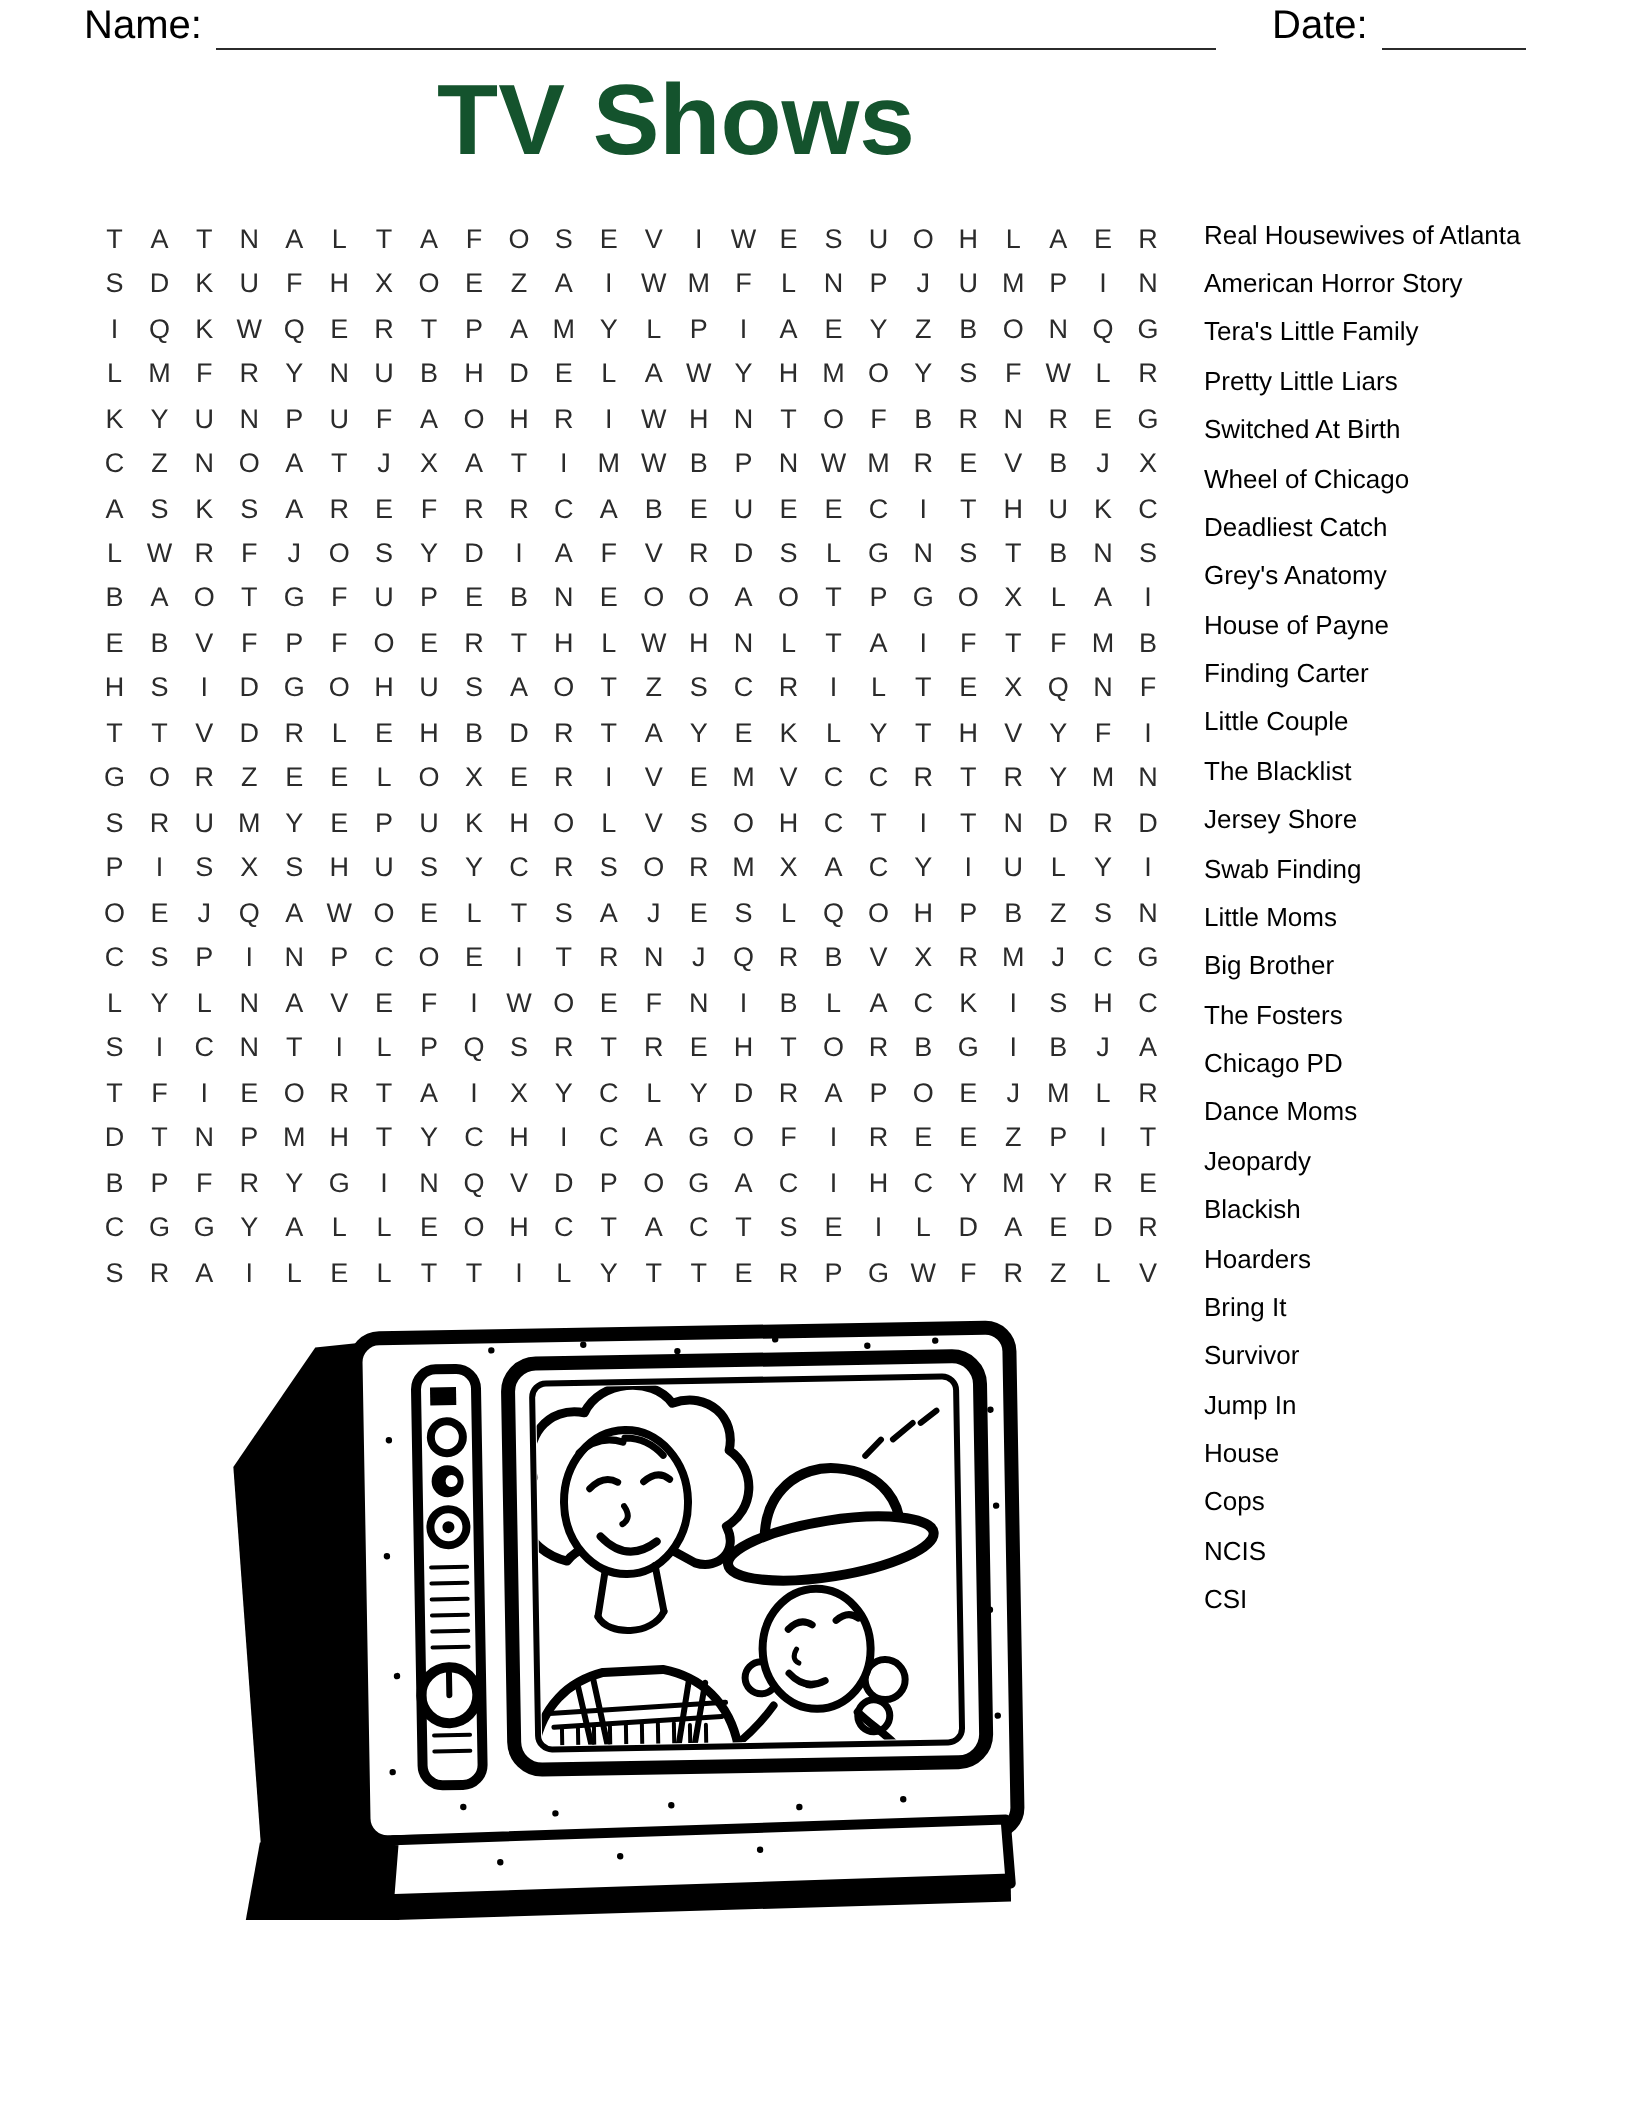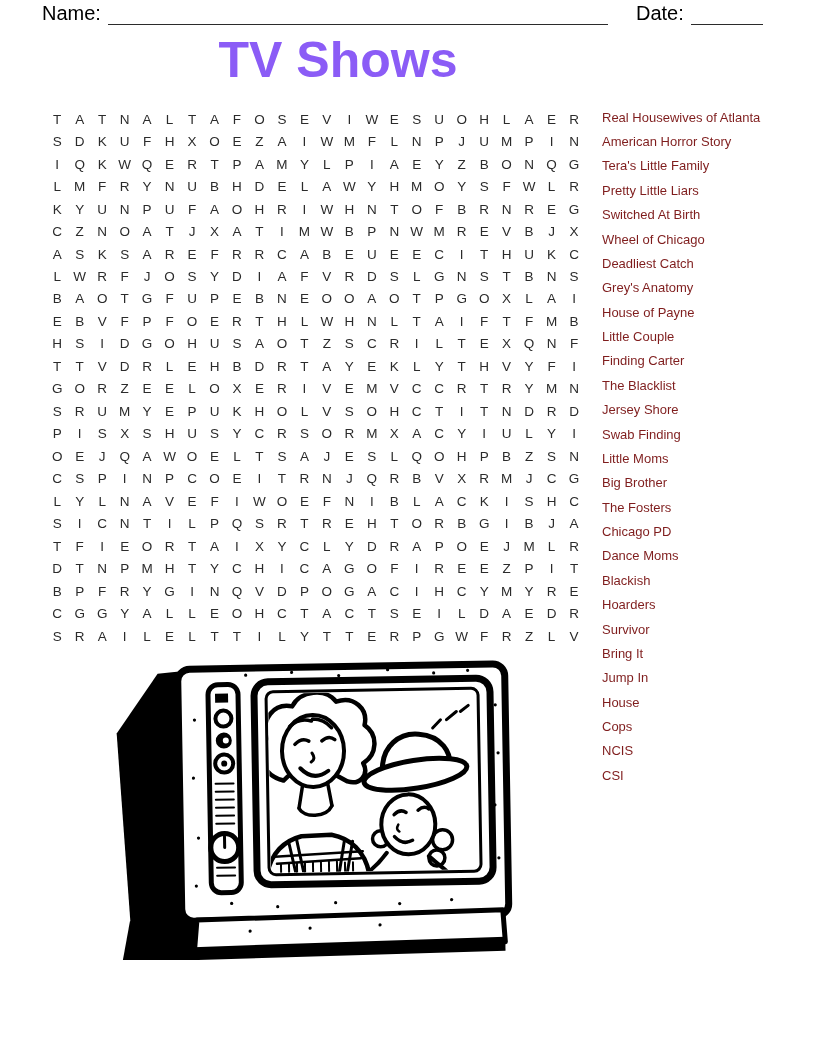--- a/index.html
+++ b/index.html
@@ -10,34 +10,34 @@
   
   .hdr-group{position:absolute;top:2px;display:flex;align-items:flex-end;gap:7px;font-size:20px;color:#000;}
   .hdr-name{left:42px;}
   .hdr-date{left:624px;margin-left:12px;}
   .blank-line{display:inline-block;height:17px;border-bottom:1.6px solid #2b2b2b;}
   .name-line{width:500px;}
   .date-line{width:72px;}
   
   .title{
     position:absolute;top:31px;left:0;width:676px;text-align:center;
-    font-size:50px;font-weight:600;color:#8b5cf6;letter-spacing:0;
+    font-size:50px;font-weight:600;color:#14532d;letter-spacing:0;
   }
   
   .grid{
     position:absolute;left:46px;top:108px;
     display:grid;grid-template-columns:repeat(24,22.48px);grid-auto-rows:22.48px;
   }
   .cell{
     display:flex;align-items:center;justify-content:center;
     font-size:13.5px;font-weight:500;color:#2b2b2b;
   }
   
   .words{position:absolute;left:602px;top:105px;list-style:none;margin:0;padding:0;}
-  .words li{height:24.38px;display:flex;align-items:center;font-size:13px;color:#7f1d1d;}
+  .words li{height:24.38px;display:flex;align-items:center;font-size:13px;color:#000000;}
   
   .tv{position:absolute;left:98px;top:656px;}
 </style>
 </head>
 <body>
 
 <div class="page">
 
   <div class="hdr-group hdr-name">
     <span>Name:</span>
@@ -632,34 +632,35 @@
   <ul class="words">
       <li>Real Housewives of Atlanta</li>
       <li>American Horror Story</li>
       <li>Tera's Little Family</li>
       <li>Pretty Little Liars</li>
       <li>Switched At Birth</li>
       <li>Wheel of Chicago</li>
       <li>Deadliest Catch</li>
       <li>Grey's Anatomy</li>
       <li>House of Payne</li>
+      <li>Finding Carter</li>
       <li>Little Couple</li>
-      <li>Finding Carter</li>
       <li>The Blacklist</li>
       <li>Jersey Shore</li>
       <li>Swab Finding</li>
       <li>Little Moms</li>
       <li>Big Brother</li>
       <li>The Fosters</li>
       <li>Chicago PD</li>
       <li>Dance Moms</li>
+      <li>Jeopardy</li>
       <li>Blackish</li>
       <li>Hoarders</li>
+      <li>Bring It</li>
       <li>Survivor</li>
-      <li>Bring It</li>
       <li>Jump In</li>
       <li>House</li>
       <li>Cops</li>
       <li>NCIS</li>
       <li>CSI</li>
     </ul>
 
   <svg class="tv" width="434" height="304" viewBox="0 0 434 304" aria-hidden="true">
     <g transform="rotate(-1 217 152)" stroke="#000" fill="none" stroke-linecap="round" stroke-linejoin="round">
 

